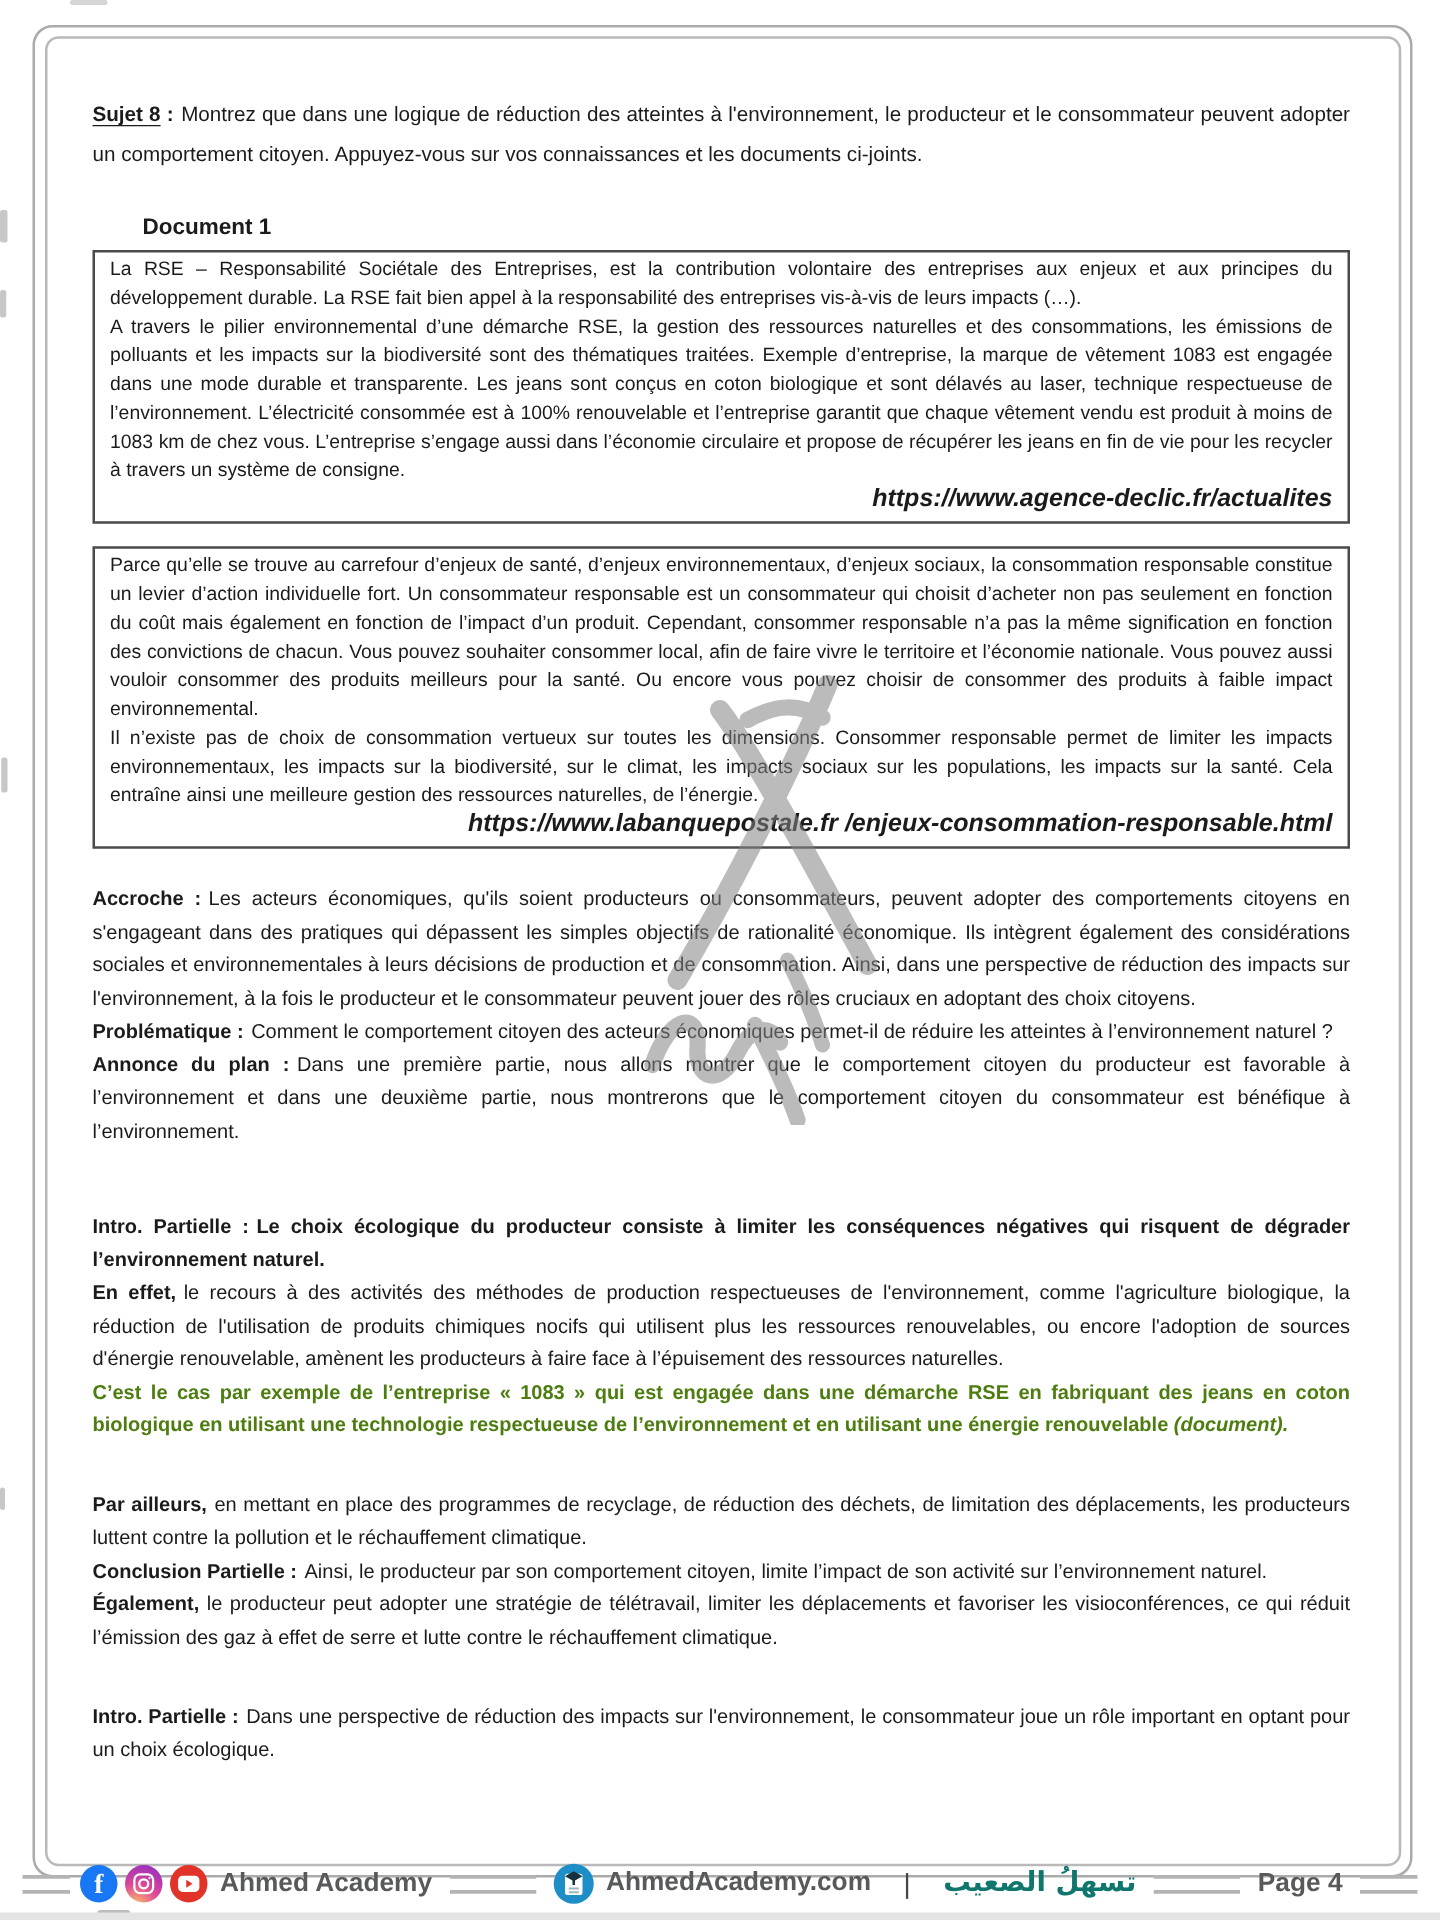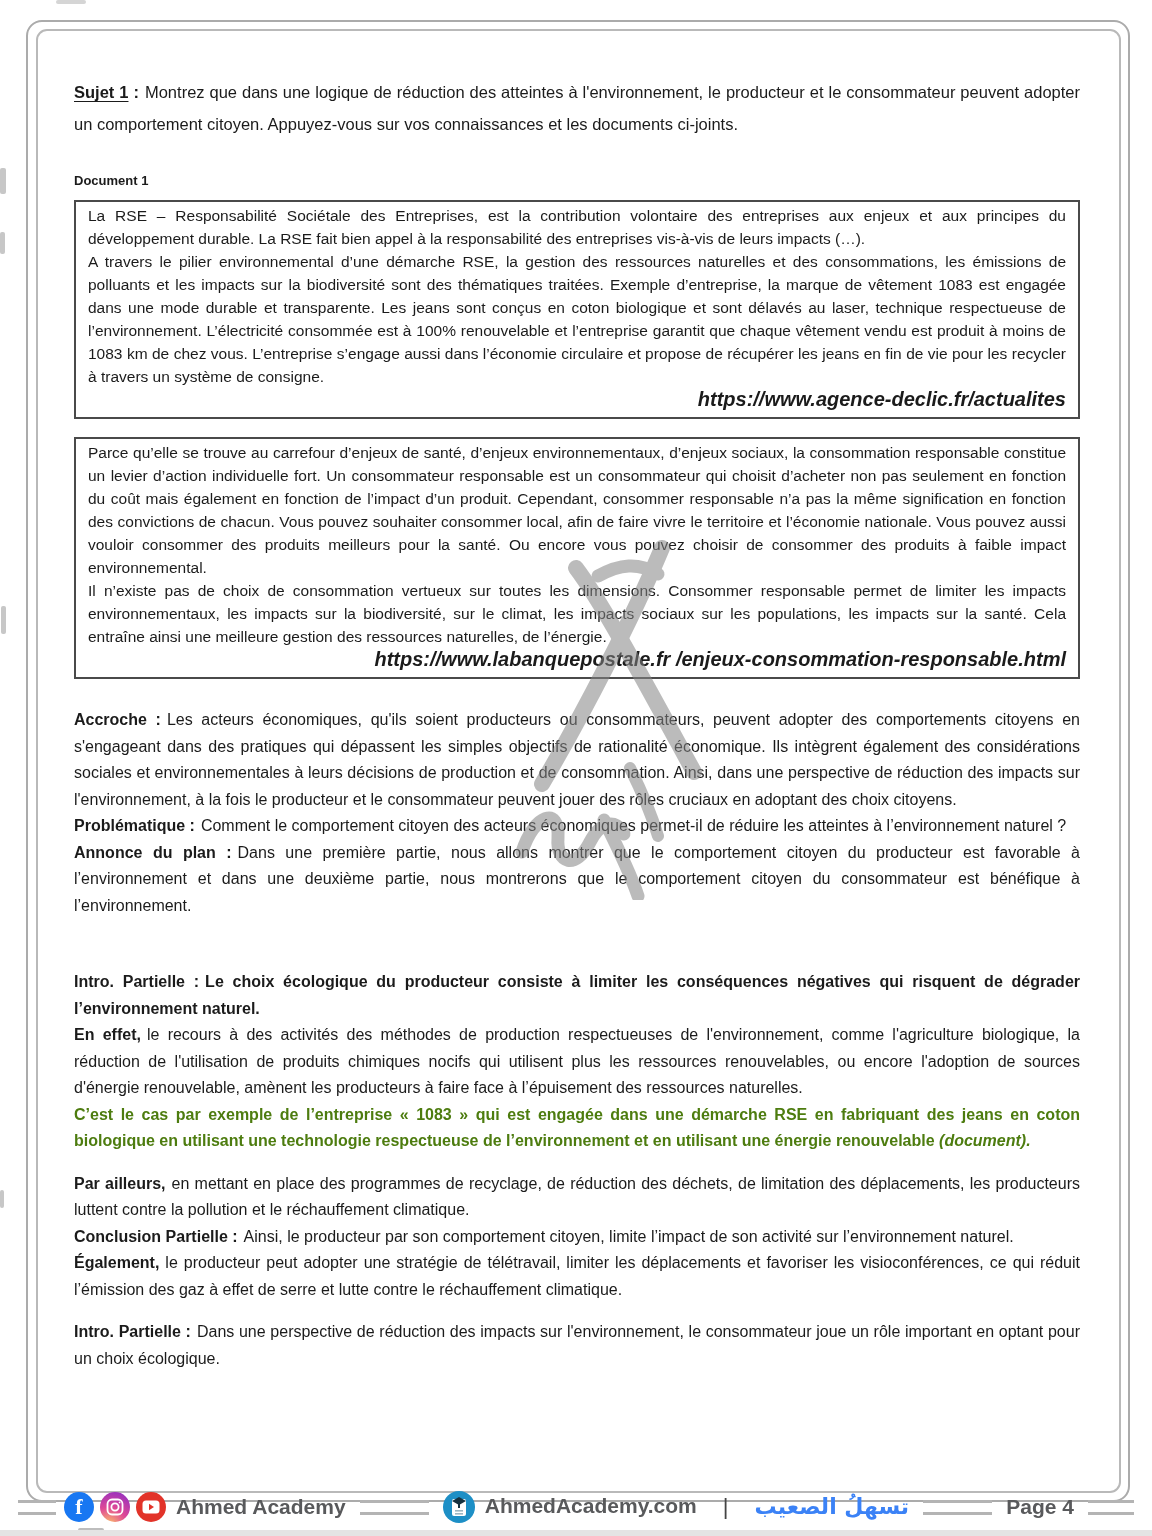--- a/index.html
+++ b/index.html
@@ -22,33 +22,33 @@
   .a6{left:0; top:1190px; width:4px; height:18px;}
   .bottom-band{position:absolute; left:0; right:0; bottom:0; height:6px; background:#e4e4e4;}
 
   .content{position:absolute; left:74px; top:76px; width:1006px;}
 
   p{margin:0;}
   .subject{font-size:16.5px; line-height:32px; text-align:justify;}
   .subj-label{margin-right:6px;}
   .subj-label u{text-underline-offset:3px;}
 
-  .doc-heading{font-weight:bold; font-size:13px; margin-top:30px; line-height:22px;}
+  .doc-heading{font-weight:bold; font-size:18px; margin-top:30px; line-height:22px;margin-left:40px;}
   .doc-heading.second{margin-top:36px;}
   .doc-box{border:2px solid #4a4a4a; padding:2px 12px 6px 12px; margin-top:8px; background:#fff;}
   .doc-box.second{margin-top:18px;}
   .doc-text{font-size:15.5px; line-height:23px; text-align:justify;}
   .doc-source{font-size:20px; line-height:23px; text-align:right; font-weight:bold; font-style:italic;}
   .doc-source span{cursor:pointer;}
 
   .ans{font-size:16px; line-height:26.5px; text-align:justify;}
   .ans .lbl{margin-right:6px;}
   .answer-block{margin-top:28px;}
   .gap-lg{margin-top:50px;font-weight:bold;}
-  .gap-md{margin-top:16px;}
+  .gap-md{margin-top:37px;}
   .red{color:#4d7c0f; font-weight:bold;}
 
   
   .watermark{position:absolute; left:480px; top:540px; width:270px; height:360px;
     opacity:.55; pointer-events:none; z-index:5;}
 
   
   .footer{position:absolute; left:18px; right:18px; bottom:6px; height:46px;
     display:flex; align-items:center; z-index:6; background:transparent;
     color:#58595b; font-weight:bold;}
@@ -59,42 +59,42 @@
   .soc{display:flex; align-items:center; gap:6px; margin:0 10px 0 8px;}
   .circ{width:30px; height:30px; border-radius:50%; display:flex; align-items:center; justify-content:center;}
   .fb{background:#1877f2; color:#fff; font-size:22px; font-weight:bold; font-family:"Liberation Serif",serif;}
   .ig{background:radial-gradient(circle at 30% 110%, #fdc468 0%, #df4996 45%, #962fbf 90%);}
   .yt{background:#e23329;}
   .brand{font-size:21px; white-space:nowrap;}
   .acad{width:32px; height:32px; border-radius:50%; background:#1d8fc6; display:flex; align-items:center; justify-content:center; margin-right:10px;}
   .site-group{display:flex; align-items:flex-start; gap:26px; white-space:nowrap;}
   .site{font-size:21px;}
   .sep{font-size:22px; font-weight:normal; color:#444;}
-  .arabic{font-size:22px; direction:rtl; font-family:"DejaVu Sans", sans-serif; color:#3b82f6;}
+  .arabic{font-size:22px; direction:rtl; font-family:"DejaVu Sans", sans-serif; color:#0f766e;}
   .pageno{font-size:21px; white-space:nowrap;}
 </style>
 </head>
 <body>
 
 <div class="page">
 
   <div class="frame-outer"></div>
   <div class="frame-inner"></div>
 
   <div class="artifact a1"></div>
   <div class="artifact a2"></div>
   <div class="artifact a3"></div>
   <div class="artifact a4"></div>
   <div class="artifact a5"></div>
   <div class="artifact a6"></div>
   <div class="bottom-band"></div>
 
   <div class="content">
 
-    <p class="subject"><b class="subj-label"><u>Sujet 1</u><span> :</span></b><span>Montrez que dans une logique de réduction des atteintes à l'environnement, le producteur et le consommateur peuvent adopter un comportement citoyen. Appuyez-vous sur vos connaissances et les documents ci-joints.</span></p>
+    <p class="subject"><b class="subj-label"><u>Sujet 8</u><span> :</span></b><span>Montrez que dans une logique de réduction des atteintes à l'environnement, le producteur et le consommateur peuvent adopter un comportement citoyen. Appuyez-vous sur vos connaissances et les documents ci-joints.</span></p>
 
     <div class="doc-heading">Document 1</div>
     <div class="doc-box">
       <p class="doc-text">La RSE – Responsabilité Sociétale des Entreprises, est la contribution volontaire des entreprises aux enjeux et aux principes du développement durable. La RSE fait bien appel à la responsabilité des entreprises vis-à-vis de leurs impacts (…).</p>
       <p class="doc-text">A travers le pilier environnemental d’une démarche RSE, la gestion des ressources naturelles et des consommations, les émissions de polluants et les impacts sur la biodiversité sont des thématiques traitées. Exemple d’entreprise, la marque de vêtement 1083 est engagée dans une mode durable et transparente. Les jeans sont conçus en coton biologique et sont délavés au laser, technique respectueuse de l’environnement. L’électricité consommée est à 100% renouvelable et l’entreprise garantit que chaque vêtement vendu est produit à moins de 1083 km de chez vous. L’entreprise s’engage aussi dans l’économie circulaire et propose de récupérer les jeans en fin de vie pour les recycler à travers un système de consigne.</p>
       <p class="doc-source"><span>https://www.agence-declic.fr/actualites</span></p>
     </div>
 
     <div class="doc-box second">
       <p class="doc-text">Parce qu’elle se trouve au carrefour d’enjeux de santé, d’enjeux environnementaux, d’enjeux sociaux, la consommation responsable constitue un levier d’action individuelle fort. Un consommateur responsable est un consommateur qui choisit d’acheter non pas seulement en fonction du coût mais également en fonction de l’impact d’un produit. Cependant, consommer responsable n’a pas la même signification en fonction des convictions de chacun. Vous pouvez souhaiter consommer local, afin de faire vivre le territoire et l’économie nationale. Vous pouvez aussi vouloir consommer des produits meilleurs pour la santé. Ou encore vous pouvez choisir de consommer des produits à faible impact environnemental.</p>

